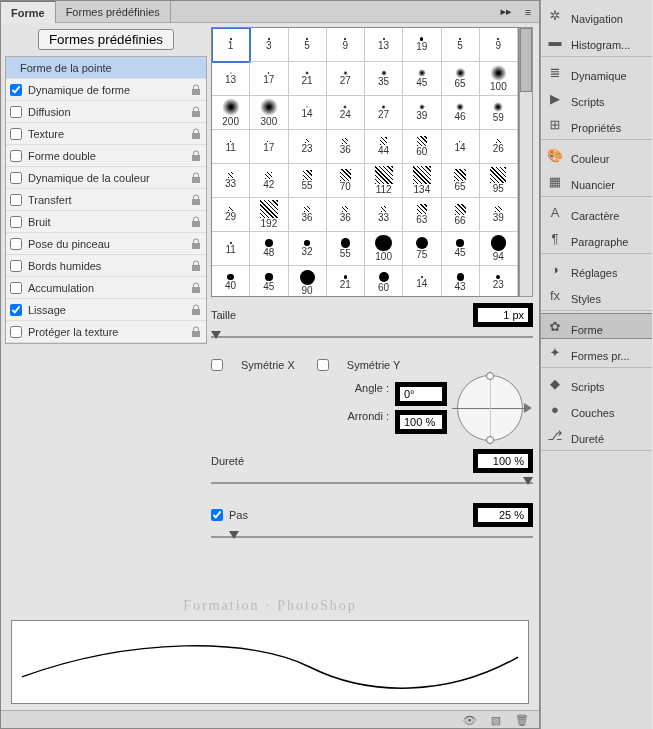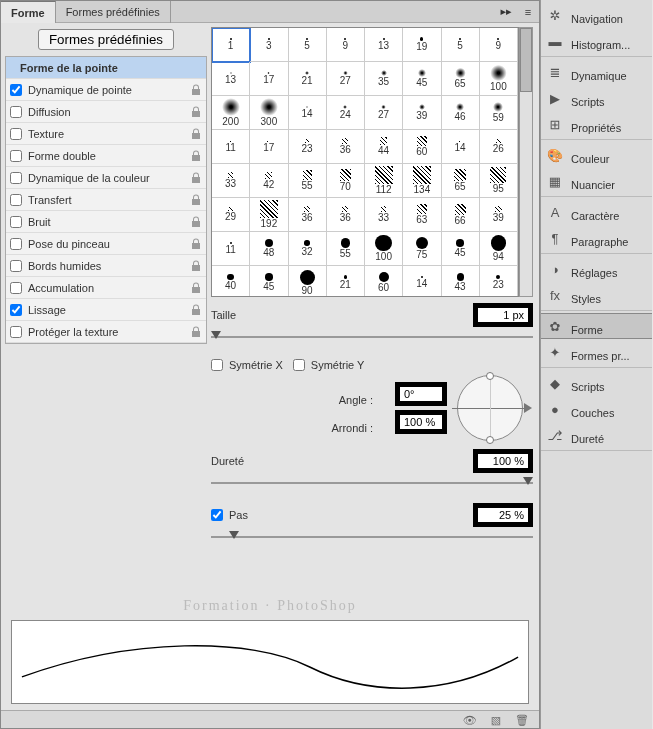--- a/index.html
+++ b/index.html
@@ -10,44 +10,44 @@
   .tab { padding: 3px 10px; border-right: 1px solid #999; cursor: pointer; height: 22px; line-height: 16px; }
   .tab.active { background: #e8e8e8; border-top: 1px solid #777; font-weight: bold; }
   .tab-spacer { flex: 1; }
   .tab-ctrl { width: 22px; text-align: center; cursor: pointer; }
   .body-row { display: flex; flex: 1; overflow: hidden; }
   .settings-col { width: 210px; padding: 6px 4px 4px 4px; }
   .preset-btn-row { text-align: center; margin-bottom: 6px; }
   .preset-btn { padding: 2px 10px; border: 1px solid #888; background: #f4f4f4; border-radius: 3px; cursor: pointer; }
   .settings-list { border: 1px solid #aaa; background: #f2f2f2; }
   .settings-item { display: flex; align-items: center; height: 22px; padding: 0 4px; border-bottom: 1px solid #ddd; cursor: pointer; }
-  .settings-item.header { background: #bcd4f0; font-weight: bold; padding-left: 14px; }
+  .settings-item.header { background: #bcd4f0; font-weight: normal; padding-left: 14px; }
   .settings-item input[type=checkbox] { margin-right: 6px; }
   .settings-item .lbl { flex: 1; }
   .lock { width: 12px; height: 12px; opacity: .7; }
   .right-col { flex: 1; display: flex; flex-direction: column; padding: 4px 6px 0 0; }
   .brush-grid-wrap { display: flex; height: 270px; }
   .brush-grid { flex: 1; display: grid; grid-template-columns: repeat(8, 1fr); gap: 0; border: 1px solid #888; background: #fff; overflow: hidden; }
   .brush-cell { border-right: 1px solid #ccc; border-bottom: 1px solid #ccc; display: flex; flex-direction: column; align-items: center; justify-content: center; height: 34px; font-size: 10px; cursor: pointer; position: relative; }
   .brush-cell.sel { outline: 2px solid #3a77d6; outline-offset: -1px; }
   .brush-dot { width: 14px; height: 14px; background: #000; border-radius: 50%; }
   .brush-soft { background: radial-gradient(circle,#000 10%,transparent 70%); }
   .brush-tex { background: repeating-linear-gradient(45deg,#000,#000 1px,transparent 1px,transparent 3px); width:16px;height:14px;}
   .brush-scroll { width: 14px; background: #e0e0e0; border: 1px solid #999; position: relative; }
   .brush-scroll .thumb { position: absolute; top: 0; left: 0; right: 0; height: 64px; background: #bcbcbc; border: 1px solid #888; }
   .field-row { display: flex; align-items: center; margin: 6px 0 0 0; }
   .field-row .flabel { flex: 1; }
   .num-input { width: 60px; border: 5px solid #000000; background: #fff; padding: 1px 4px; font-size: 11px; text-align: right; }
   .slider { height: 16px; position: relative; margin: 2px 0 6px; }
   .slider .track { position: absolute; top: 7px; left: 0; right: 0; height: 2px; background: #999; }
   .slider .tri { position: absolute; top: 2px; width: 0; height: 0; border-left: 5px solid transparent; border-right: 5px solid transparent; border-top: 8px solid #555; }
-  .sym-row { display: flex; align-items: flex-start; gap: 6px; margin: 8px 0 4px; }
+  .sym-row { display: flex; align-items: flex-start; gap: 18px; margin: 8px 0 4px; }
   .angle-sec { display: flex; align-items: center; }
   .angle-lbls { flex: 1; }
-  .angle-lbls .arow { display: flex; align-items: flex-end; justify-content: flex-end; gap: 22px; margin: 4px 0; }
+  .angle-lbls .arow { display: flex; align-items: flex-start; justify-content: flex-end; gap: 6px; margin: 4px 0; }
   .angle-ctrl { width: 66px; height: 66px; border: 1px solid #888; border-radius: 50%; margin: 0 10px; position: relative; background: #f5f5f5; }
   .angle-ctrl .hline { position:absolute; top:50%; left:-6px; right:-6px; height:1px; background:#777;}
   .angle-ctrl .vline { position:absolute; left:50%; top:0; bottom:0; width:1px; background:#ccc;}
   .angle-ctrl .dot{position:absolute;width:8px;height:8px;border:1px solid #777;border-radius:50%;background:#fff;}
   .angle-ctrl .d1{top:-4px;left:calc(50% - 4px);}
   .angle-ctrl .d2{bottom:-4px;left:calc(50% - 4px);}
   .angle-ctrl .arrow{position:absolute;right:-10px;top:calc(50% - 5px);width:0;height:0;border-top:5px solid transparent;border-bottom:5px solid transparent;border-left:8px solid #777;}
   .watermark { text-align:center; color:#bbb; font-family: Georgia, serif; font-size:14px; letter-spacing:2px; margin:18px 0 6px;}
   .preview { margin: 0 10px 6px 10px; height: 84px; border:1px solid #888; background:#fff; position:relative;}
   .preview svg{width:100%;height:100%;}
@@ -81,21 +81,21 @@
         <div class="preset-btn-row">
           <button class="preset-btn">Formes prédéfinies</button>
         </div>
         <div class="settings-list">
           <div class="settings-item header">
             <span class="lbl">Forme de la pointe</span>
           </div>
           <div id="settings-items">
               <div class="settings-item">
                 <input type="checkbox" class="chk" checked="" style="">
-                <span class="lbl">Dynamique de pointe</span>
+                <span class="lbl">Dynamique de forme</span>
                 <svg class="lock" viewBox="0 0 12 12">
                   <path d="M3 5V3.5a3 3 0 016 0V5h1v6H2V5h1zm1 0h4V3.5a2 2 0 00-4 0V5z"></path>
                 </svg>
               </div>
               <div class="settings-item">
                 <input type="checkbox" class="chk" style="">
                 <span class="lbl">Diffusion</span>
                 <svg class="lock" viewBox="0 0 12 12">
                   <path d="M3 5V3.5a3 3 0 016 0V5h1v6H2V5h1zm1 0h4V3.5a2 2 0 00-4 0V5z"></path>
                 </svg>

